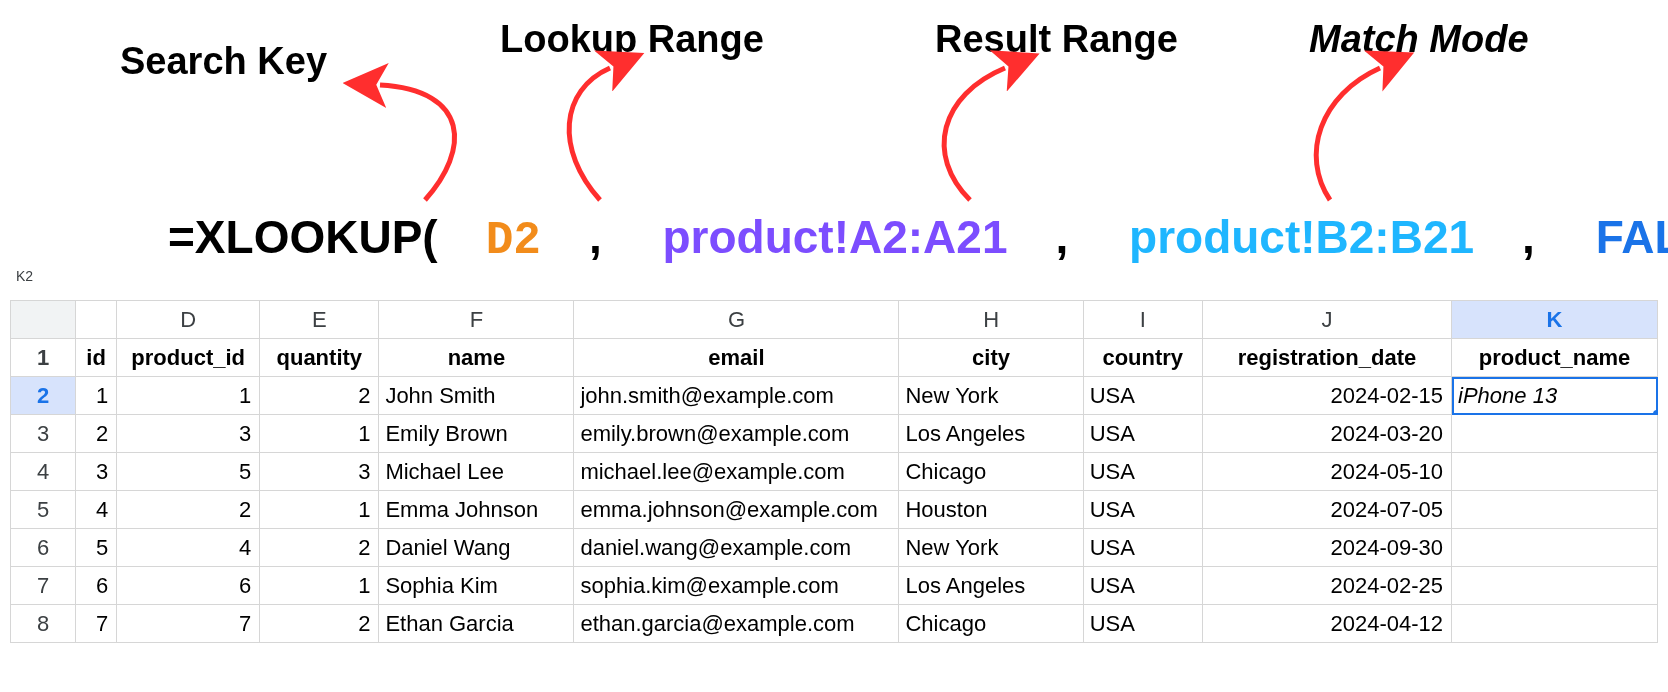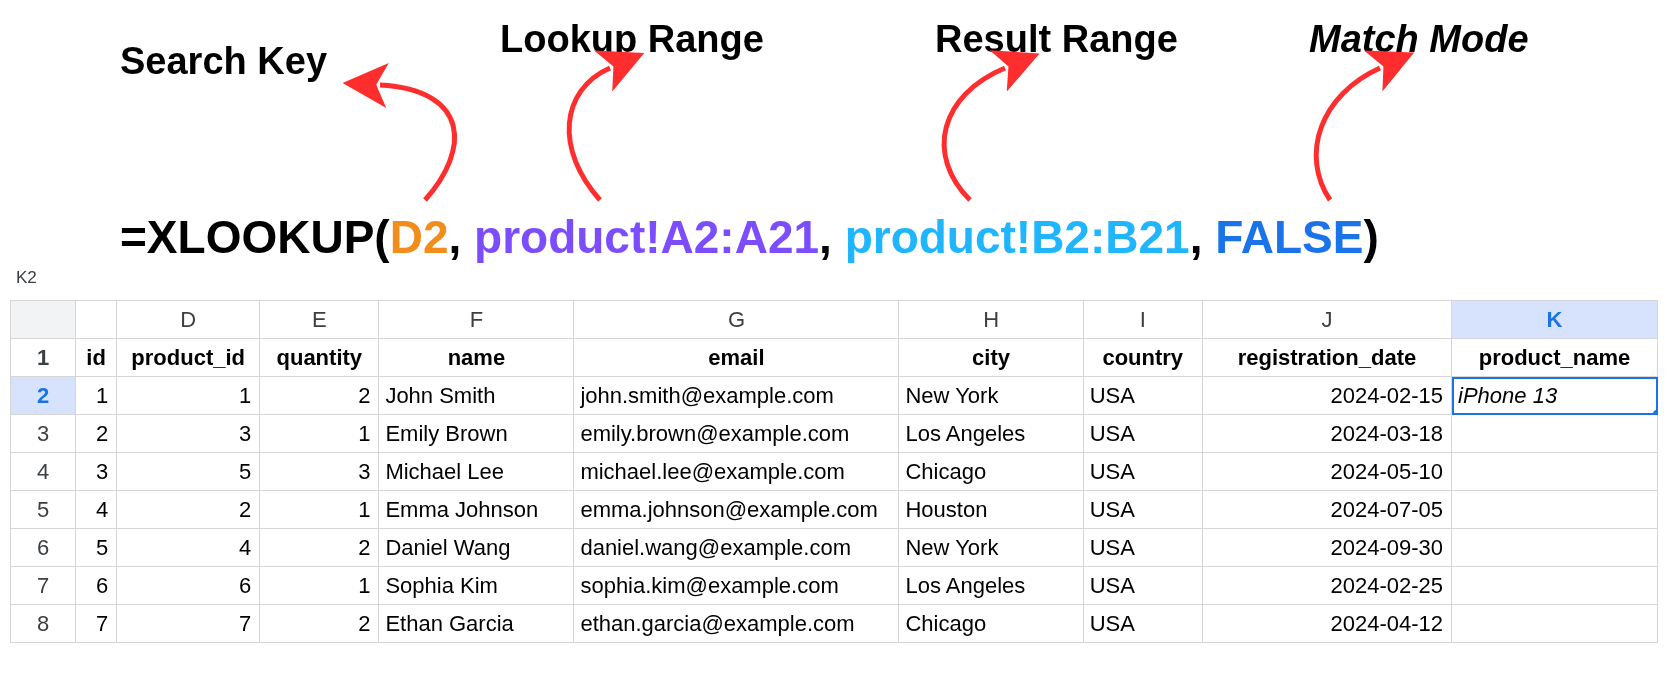--- a/index.html
+++ b/index.html
@@ -35,33 +35,33 @@
   
   .formula {
     position: absolute;
     left: 120px;
     top: 210px;
     font-size: 46px;
     font-weight: 800;
     white-space: nowrap;
     letter-spacing: 0px;
   }
-  .formula span { font-weight: 800; }
+  .formula span { font-weight: 800; margin-left: 48px; }
   .c-black  { color: #000; }
-  .c-orange { color: #f28c1b; }
+  .c-orange { color: #f28c1b; font-family: Liberation Mono, monospace; }
   .c-purple { color: #7c4dff; }
   .c-cyan   { color: #1fb6ff; }
   .c-blue   { color: #1a73e8; }
 
   
   .cellref {
     position: absolute;
     left: 16px;
     top: 268px;
-    font-size: 17px;
+    font-size: 14px;
     color: #3c4043;
   }
 
   
   .arrows {
     position: absolute;
     top: 0; left: 0;
     width: 1668px;
     height: 300px;
     pointer-events: none;
@@ -233,21 +233,21 @@
 
       <tr>
         <td class="rownum">3</td>
         <td class="num">2</td>
         <td class="num">3</td>
         <td class="num">1</td>
         <td class="txt">Emily Brown</td>
         <td class="txt">emily.brown@example.com</td>
         <td class="txt">Los Angeles</td>
         <td class="txt">USA</td>
-        <td class="num">2024-03-18</td>
+        <td class="num">2024-03-20</td>
         <td class="txt"></td>
       </tr>
       <tr>
         <td class="rownum">4</td>
         <td class="num">3</td>
         <td class="num">5</td>
         <td class="num">3</td>
         <td class="txt">Michael Lee</td>
         <td class="txt">michael.lee@example.com</td>
         <td class="txt">Chicago</td>

